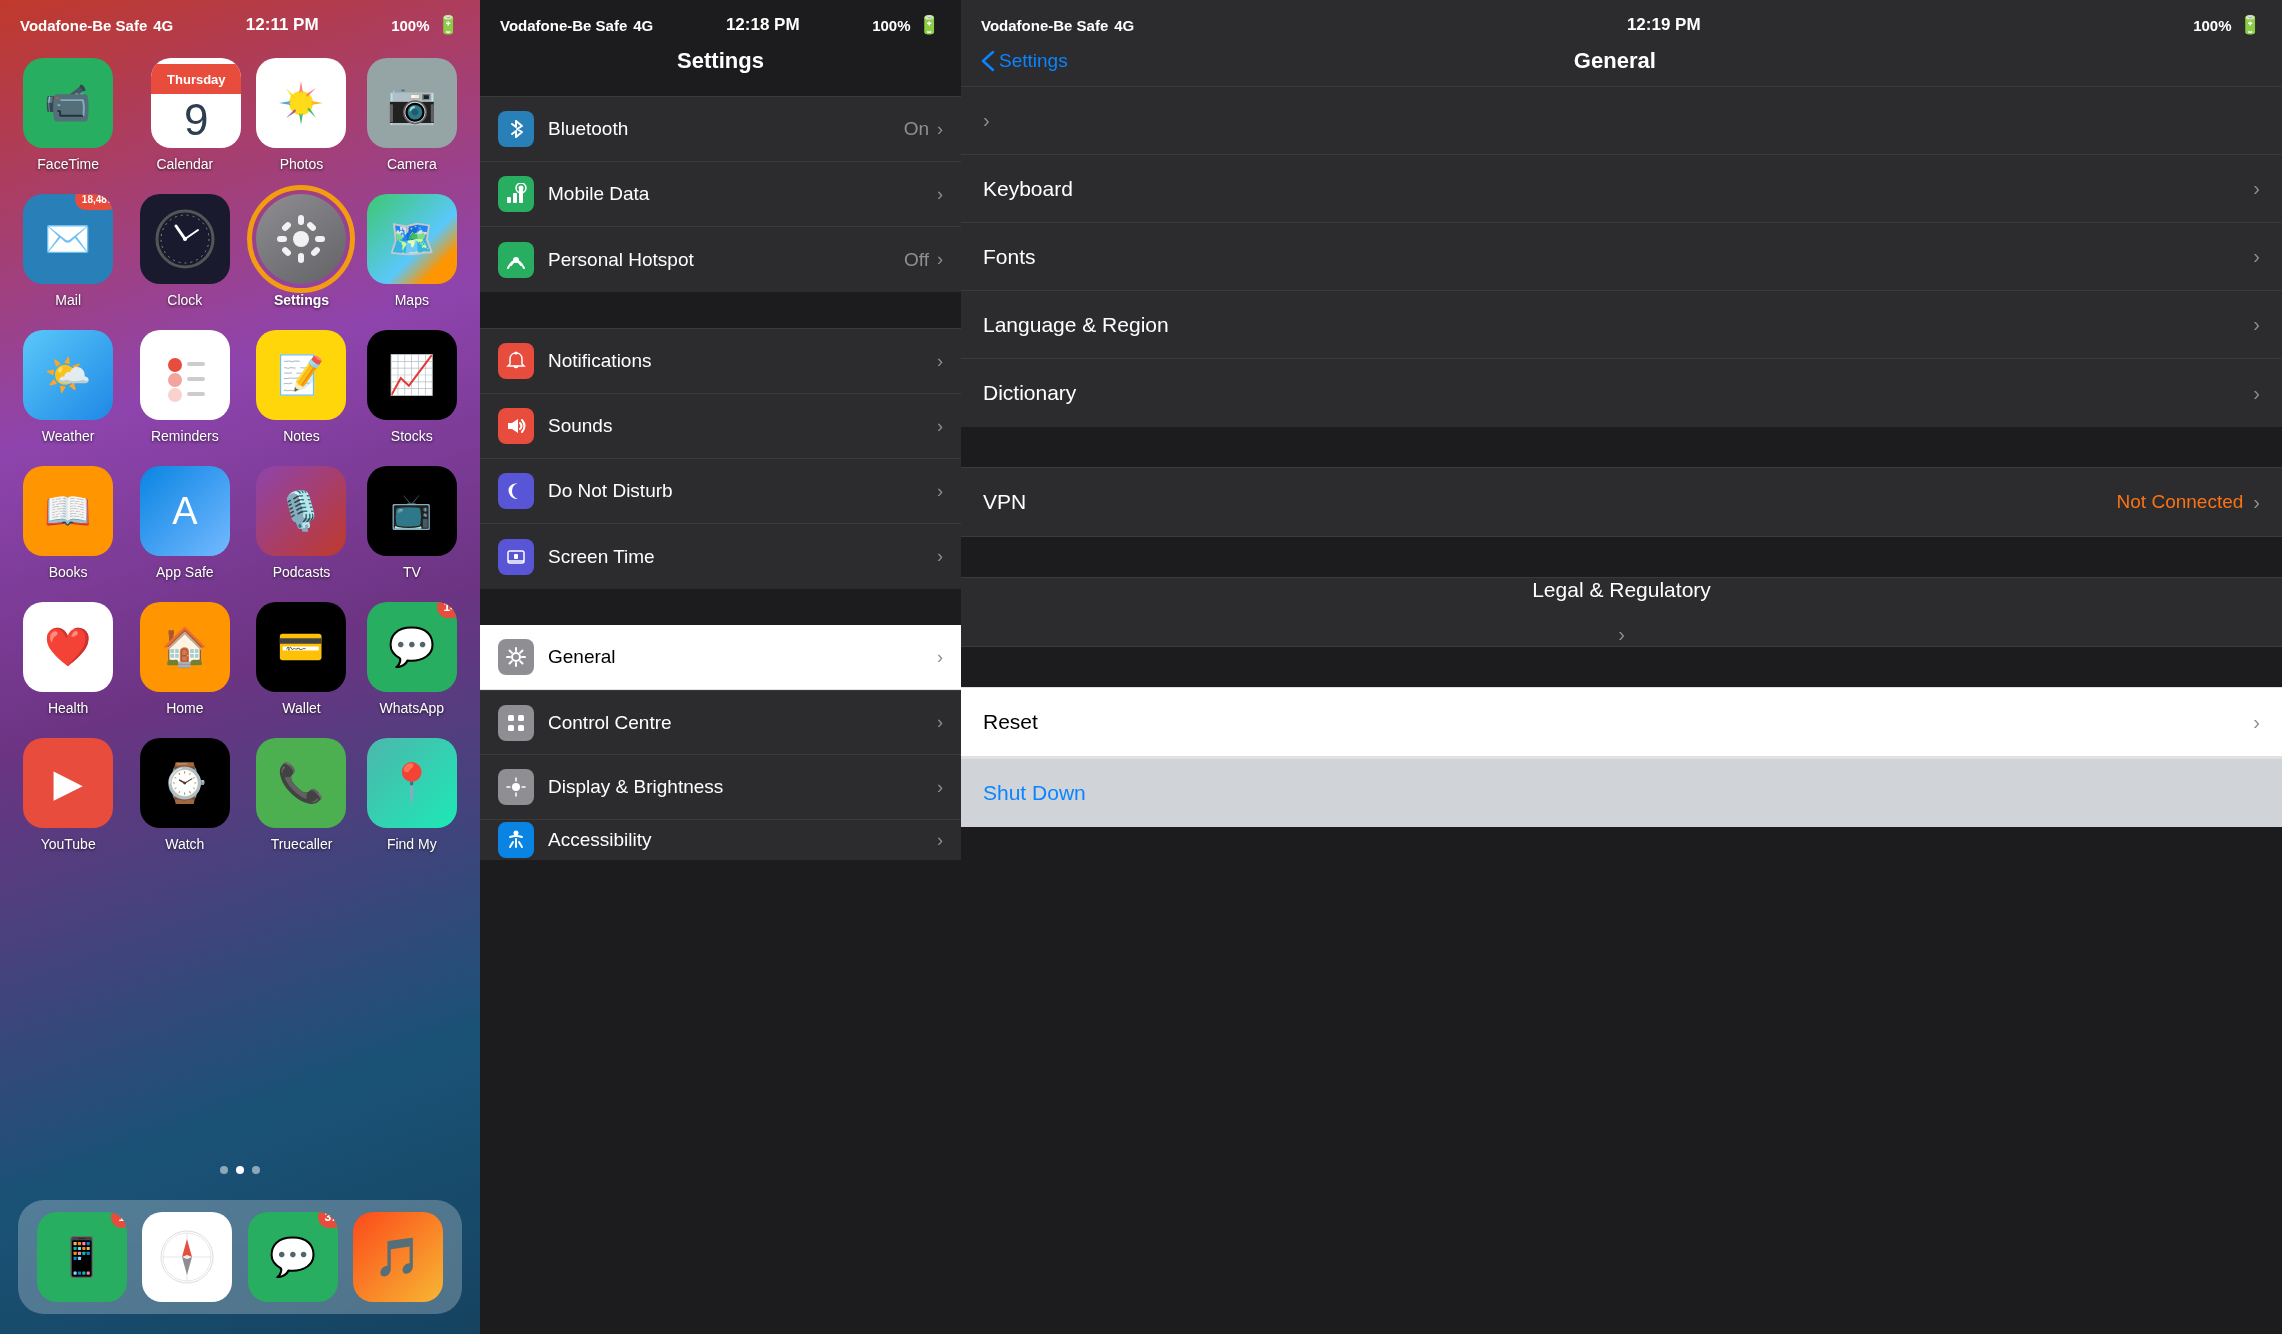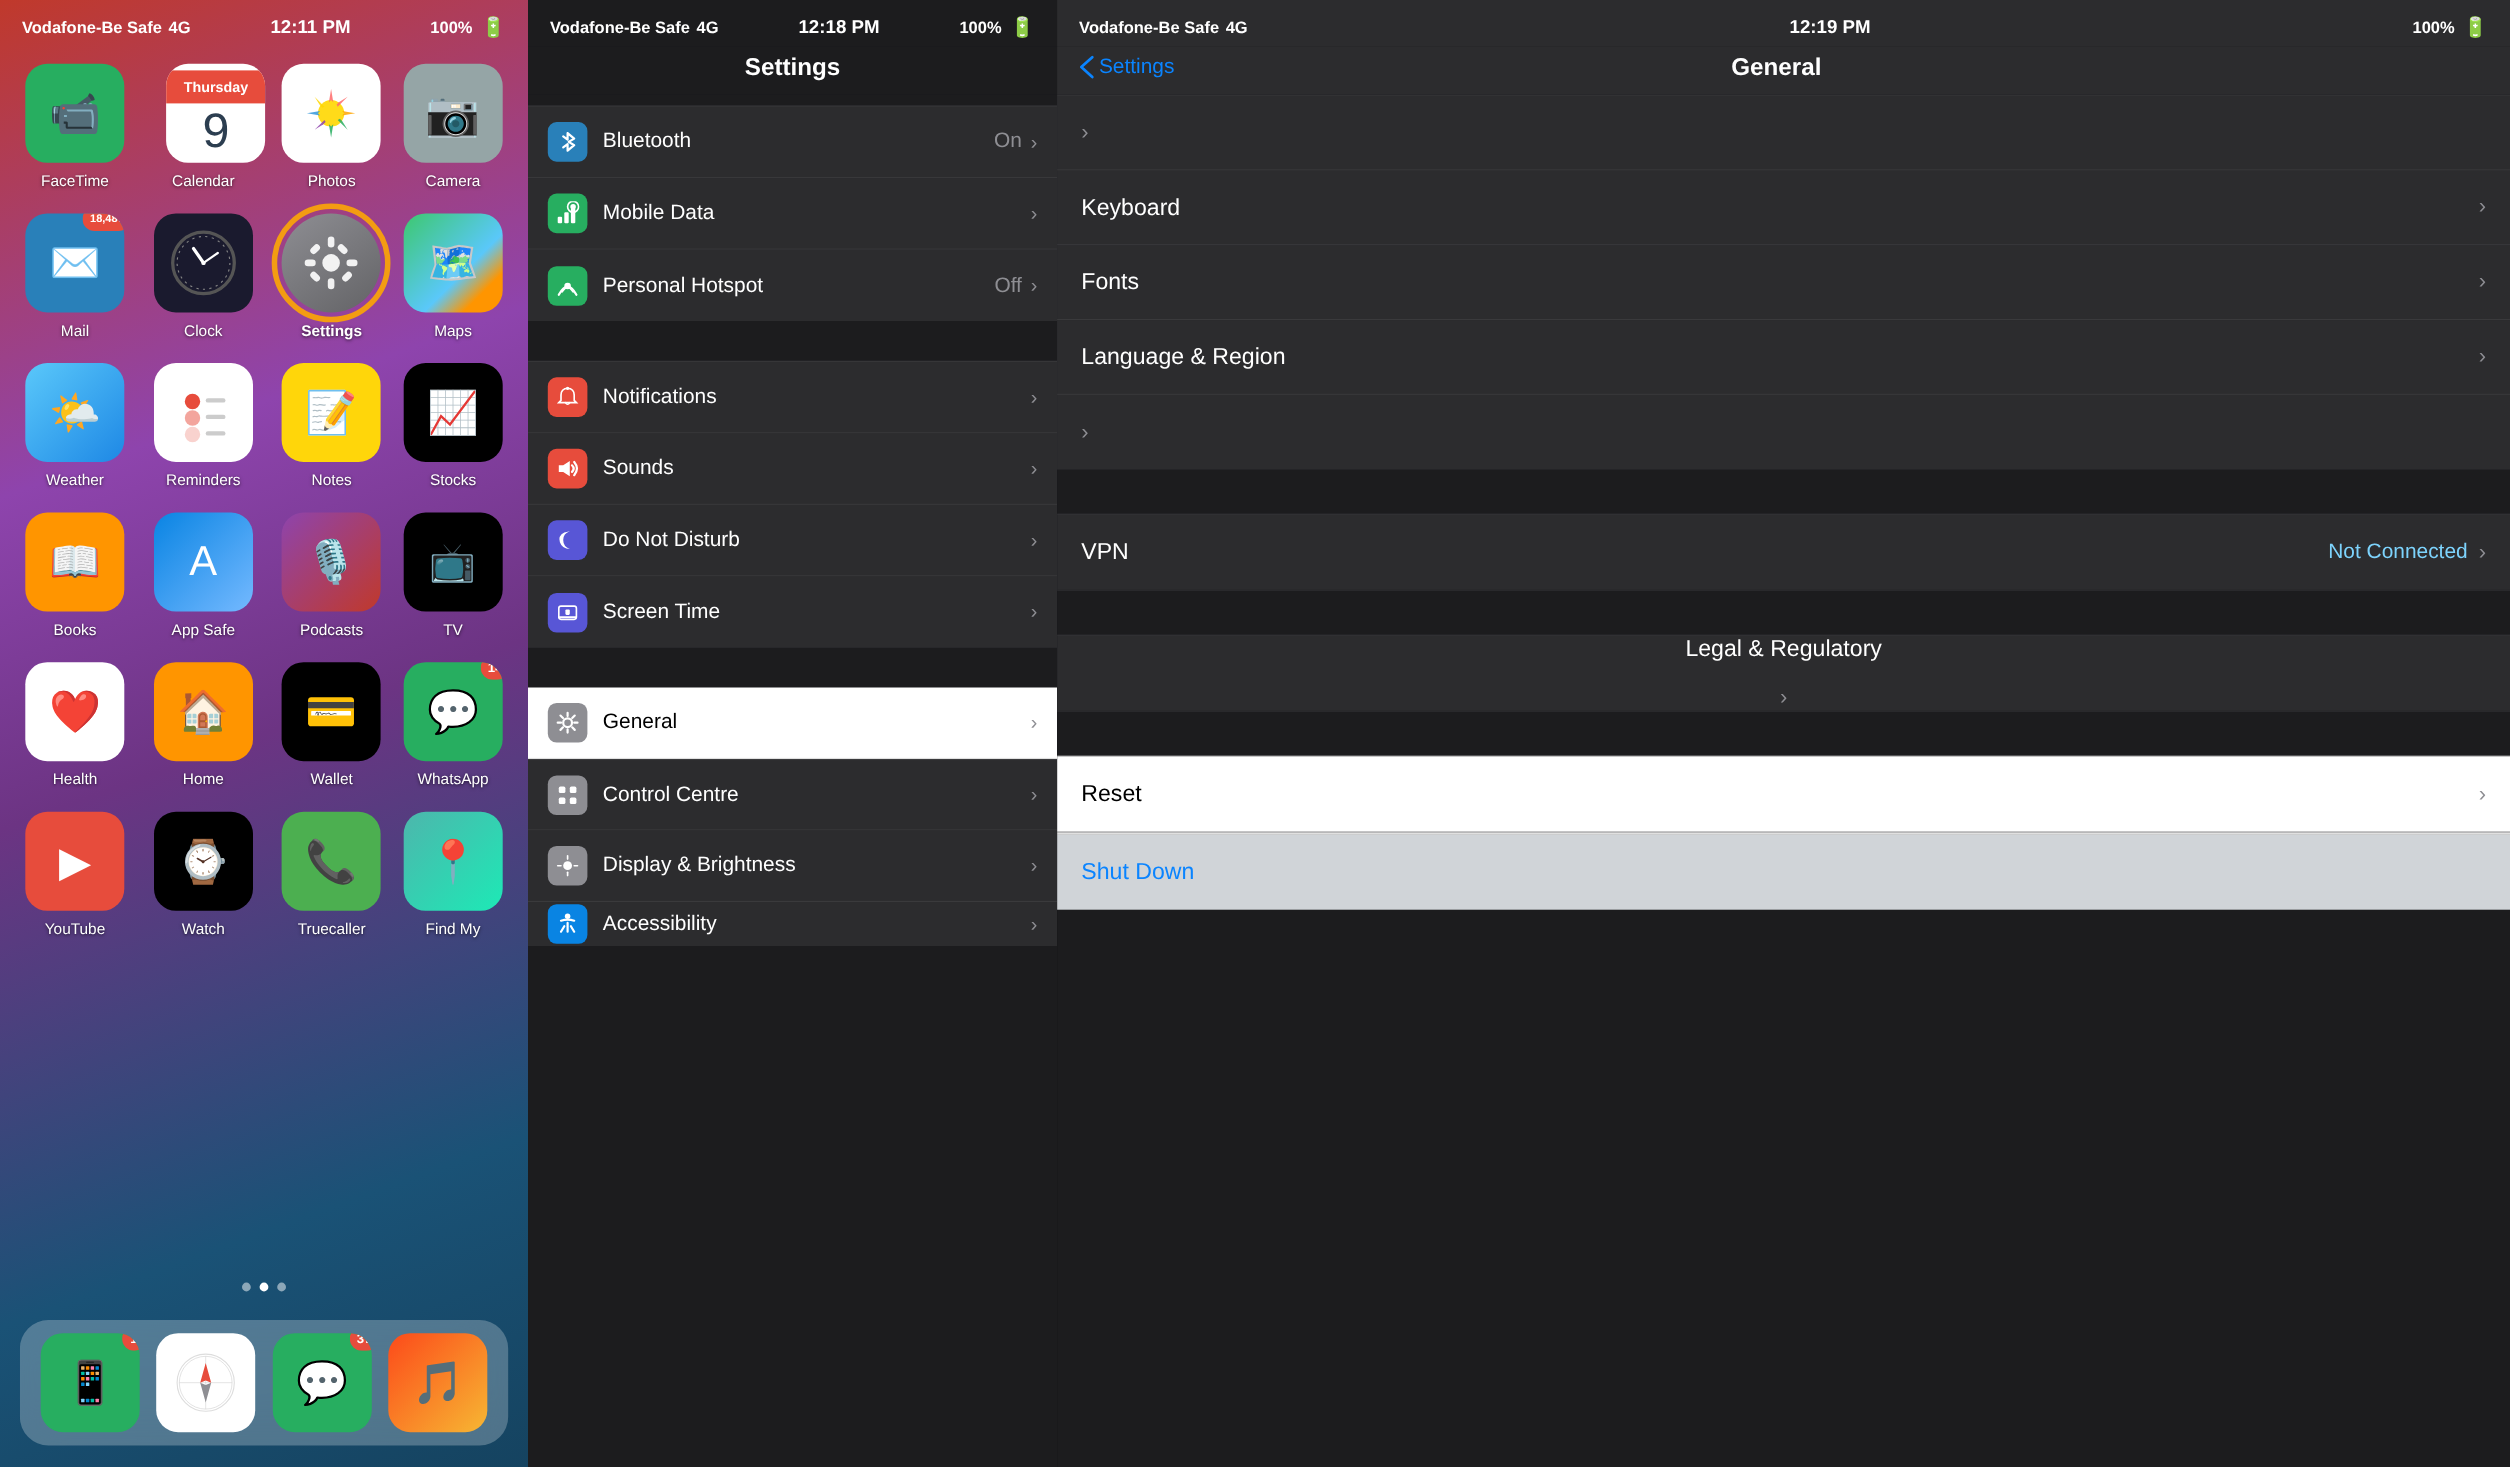--- a/index.html
+++ b/index.html
@@ -255,21 +255,21 @@
       background: #2c2c2e;
       cursor: pointer;
     }
     .general-item:last-child { border-bottom: none; }
     .general-item-label {
       flex: 1;
       font-size: 21px;
       color: white;
     }
     .general-item-value {
-      color: #7dd3fc;
+      color: #f97316;
       font-size: 19px;
       margin-right: 10px;
     }
     .general-chevron {
       color: #8e8e93;
       font-size: 20px;
     }
     .general-separator {
       height: 40px;
       background: #1c1c1e;
@@ -735,20 +735,21 @@
       </div>
       <div class="general-item">
         <span class="general-item-label">Fonts</span>
         <span class="general-chevron">›</span>
       </div>
       <div class="general-item">
         <span class="general-item-label">Language &amp; Region</span>
         <span class="general-chevron">›</span>
       </div>
       <div class="general-item" style="border-bottom:none;">
+        <span class="general-item-label">Dictionary</span>
         <span class="general-chevron">›</span>
       </div>
     </div>
 
     <div class="general-separator"></div>
 
     <div style="background:#2c2c2e;border-top:0.5px solid #3a3a3c;border-bottom:0.5px solid #3a3a3c;">
       <div class="general-item" style="border-bottom:none;">
         <span class="general-item-label">VPN</span>
         <span class="general-item-value">Not Connected</span>

